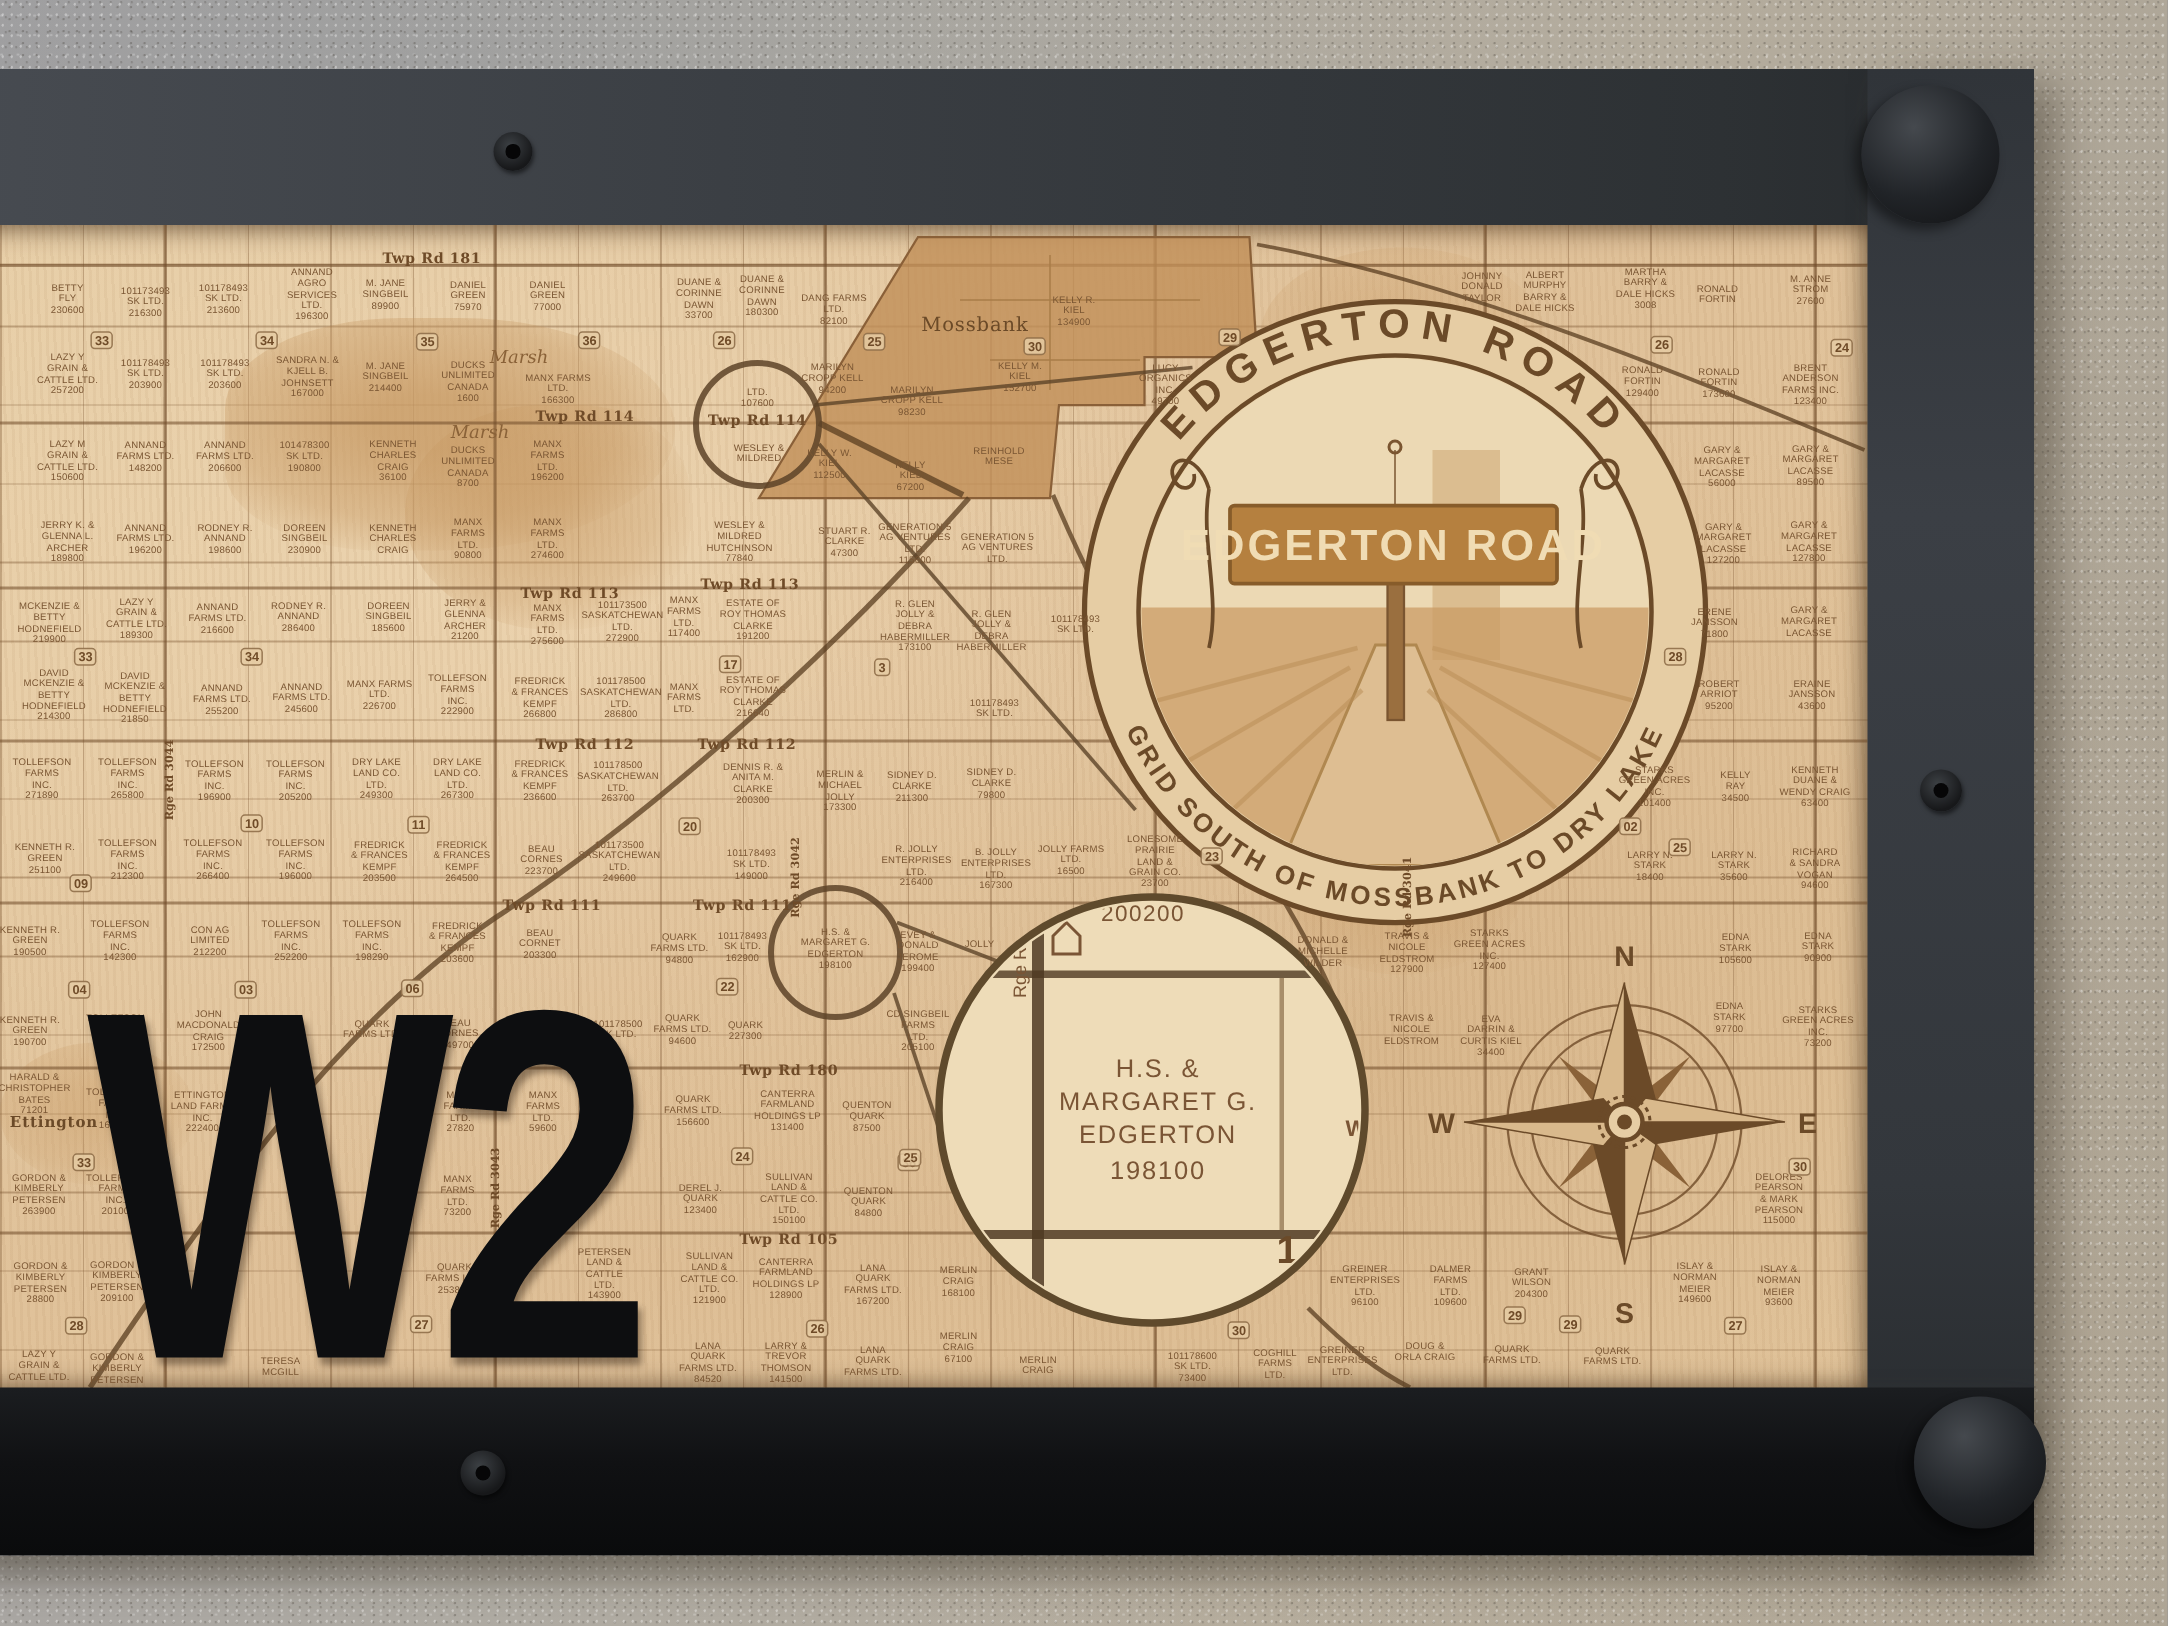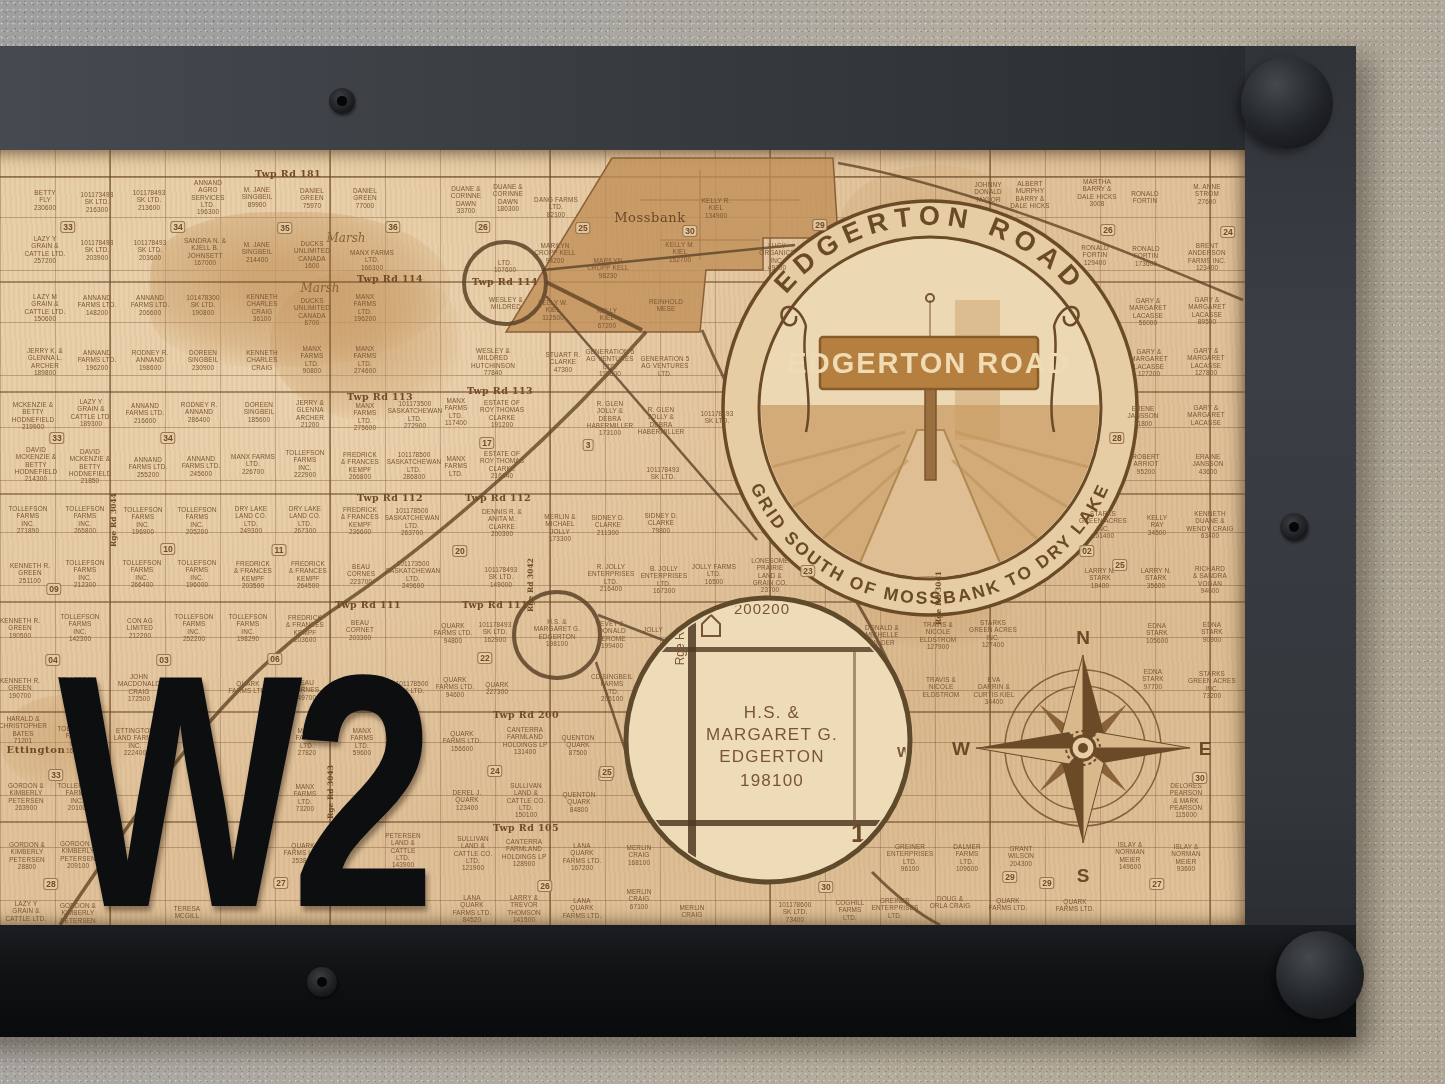--- a/index.html
+++ b/index.html
@@ -929,21 +929,21 @@
       <div class="sec" style="left: 1157px; top: 884px;">27</div>
       <div class="twp" style="left: 288px; top: 173px;">Twp Rd 181</div>
       <div class="twp" style="left: 390px; top: 278px;">Twp Rd 114</div>
       <div class="twp" style="left: 505px; top: 281px;">Twp Rd 114</div>
       <div class="twp" style="left: 380px; top: 396px;">Twp Rd 113</div>
       <div class="twp" style="left: 500px; top: 390px;">Twp Rd 113</div>
       <div class="twp" style="left: 390px; top: 497px;">Twp Rd 112</div>
       <div class="twp" style="left: 498px; top: 497px;">Twp Rd 112</div>
       <div class="twp" style="left: 368px; top: 604px;">Twp Rd 111</div>
       <div class="twp" style="left: 495px; top: 604px;">Twp Rd 111</div>
-      <div class="twp" style="left: 526px; top: 714px;">Twp Rd 200</div>
+      <div class="twp" style="left: 526px; top: 714px;">Twp Rd 180</div>
       <div class="twp" style="left: 526px; top: 827px;">Twp Rd 105</div>
       <div class="rge" style="left: 113px; top: 520px;">Rge Rd 3044</div>
       <div class="rge" style="left: 330px; top: 792px;">Rge Rd 3043</div>
       <div class="rge" style="left: 530px; top: 585px;">Rge Rd 3042</div>
       <div class="rge" style="left: 938px; top: 598px;">Rge Rd 3041</div>
       <div class="town" style="left: 650px; top: 217px;">Mossbank</div>
       <div class="town small" style="left: 36px; top: 749px;">Ettington</div>
       <div class="water" style="left: 346px; top: 238px;">Marsh</div>
       <div class="water" style="left: 320px; top: 288px;">Marsh</div>
     </div>

